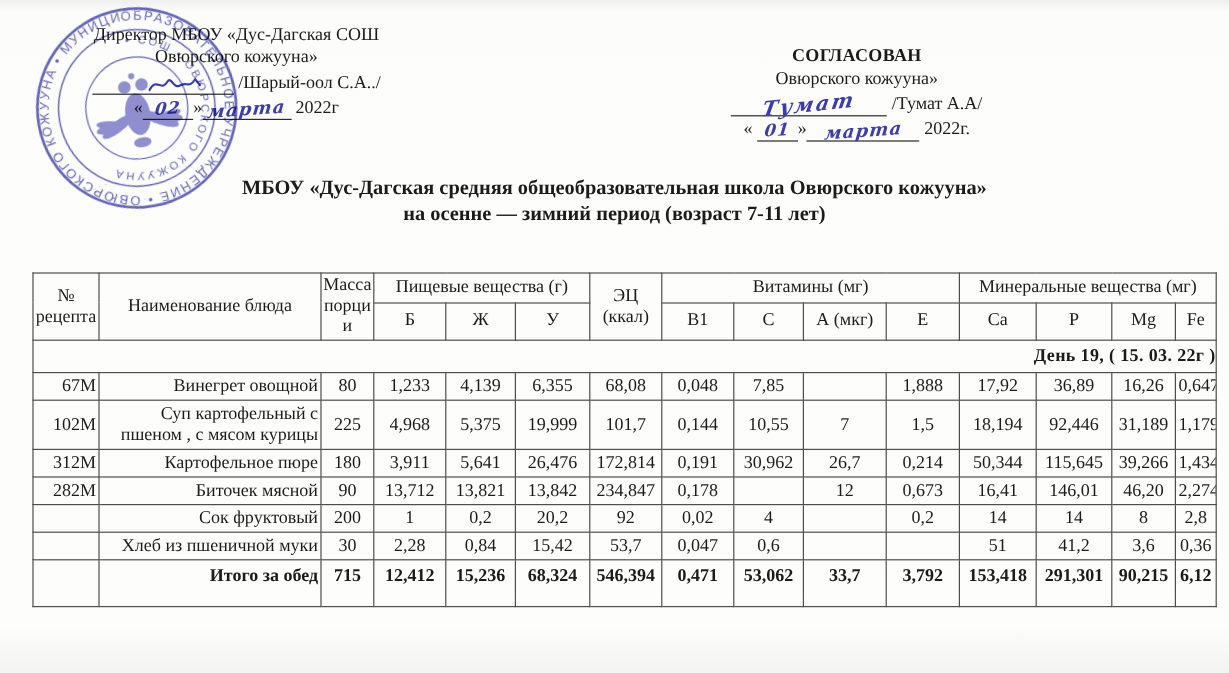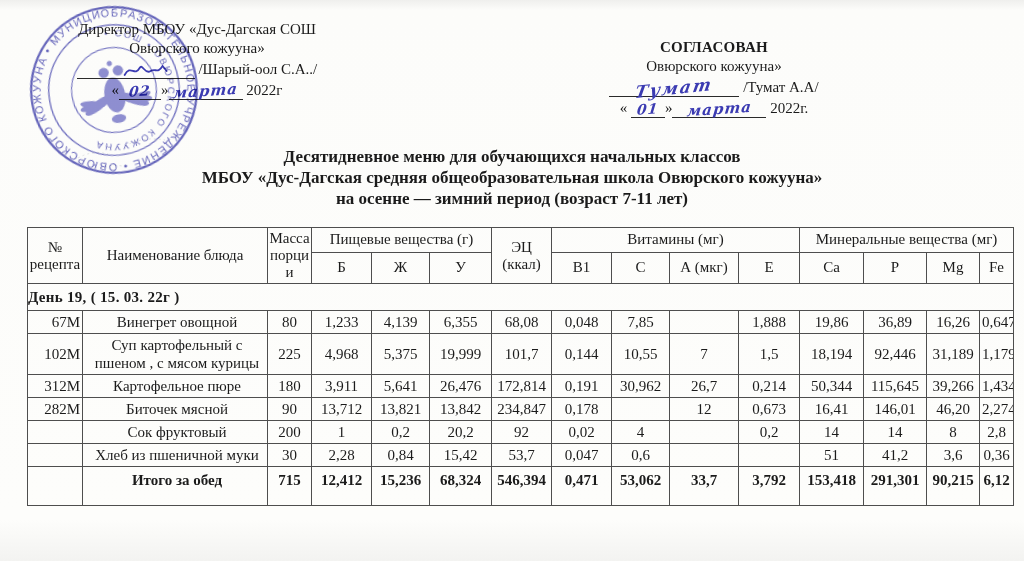--- a/index.html
+++ b/index.html
@@ -44,22 +44,22 @@
 
   
   .menu-table-wrap { position:absolute; left:27px; top:227px; width:986px; }
   table { border-collapse:collapse; table-layout:fixed; width:986px; font-size:15px; }
   th, td { border:1px solid #4e4e4e; vertical-align:middle; overflow:hidden; }
   thead th { font-weight:normal; text-align:center; padding:2px 1px; line-height:17px; overflow-wrap:anywhere; }
   thead tr.sub th { padding:5px 1px; }
   td { padding:2px 2px; line-height:18px; }
   td.num { text-align:center; }
   td.recipe { text-align:right; padding-left:4px; }
-  td.dish { text-align:center; padding-left:6px; }
-  tr.day-row td { font-weight:bold; text-align:left; border-left:1px solid #4e4e4e; padding:4px 0; letter-spacing:.3px; }
+  td.dish { text-align:right; padding-left:6px; }
+  tr.day-row td { font-weight:bold; text-align:right; border-left:1px solid #4e4e4e; padding:4px 0; letter-spacing:.3px; }
   tr.total-row td { font-weight:bold; padding-top:4px; padding-bottom:16px; }
   tbody tr td { height:22px; }
 </style>
 </head>
 <body>
 
 <div class="approve-block approve-left">
   <div>Директор МБОУ «Дус-Дагская СОШ</div>
   <div>Овюрского кожууна»</div>
   <div class="sign-row">
@@ -127,21 +127,20 @@
   <div class="sign-row">
     <span class="sig-underline" style="width:130px;"><span class="hand flourish">Тумат</span></span>
     <span>/Тумат А.А/</span>
   </div>
   <div class="sign-row">
     <span>«</span>&nbsp;<span class="sig-underline" style="width:34px;"><span class="hand" style="font-size:14px;">01</span></span><span>»</span><span class="sig-underline" style="width:94px;"><span class="hand" style="font-size:15px;">марта</span></span>&nbsp;<span>2022г.</span>
   </div>
 </div>
 
 <div class="doc-title">
-  <div>Десятидневное меню для обучающихся начальных классов</div>
   <div>МБОУ «Дус-Дагская средняя общеобразовательная школа Овюрского кожууна»</div>
   <div>на осенне — зимний период (возраст 7-11 лет)</div>
 </div>
 
 <div class="menu-table-wrap">
   <table>
     <colgroup>
       <col style="width:55px">
         <col style="width:185px">
         <col style="width:44px">
@@ -191,21 +190,21 @@
           <td class="dish">Винегрет овощной</td>
           <td class="num">80</td>
           <td class="num">1,233</td>
           <td class="num">4,139</td>
           <td class="num">6,355</td>
           <td class="num">68,08</td>
           <td class="num">0,048</td>
           <td class="num">7,85</td>
           <td class="num"></td>
           <td class="num">1,888</td>
-          <td class="num">19,86</td>
+          <td class="num">17,92</td>
           <td class="num">36,89</td>
           <td class="num">16,26</td>
           <td class="num">0,647</td>
         </tr>
         <tr>
           <td class="recipe">102М</td>
           <td class="dish">Суп картофельный с пшеном , с мясом курицы</td>
           <td class="num">225</td>
           <td class="num">4,968</td>
           <td class="num">5,375</td>

